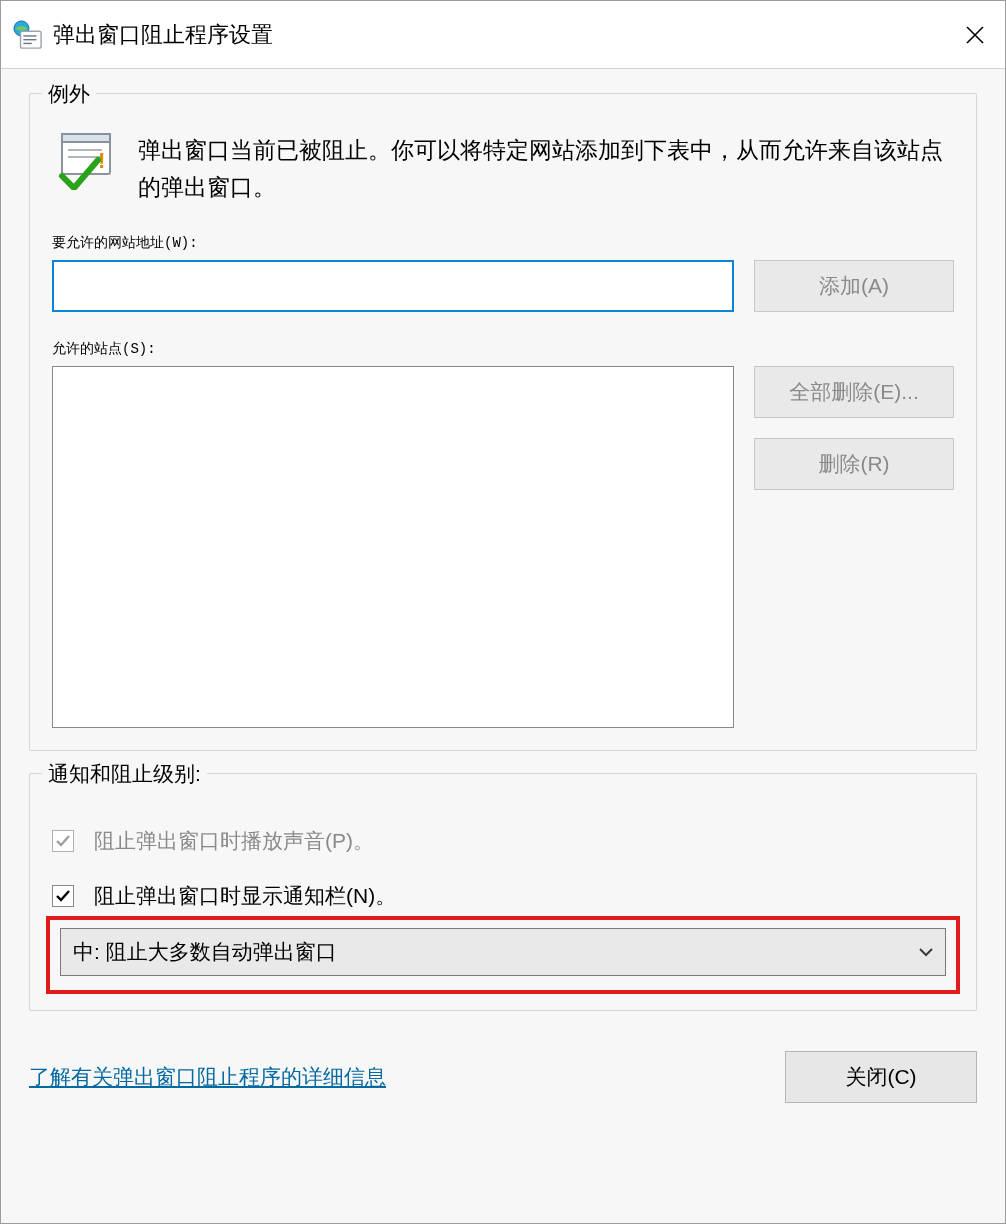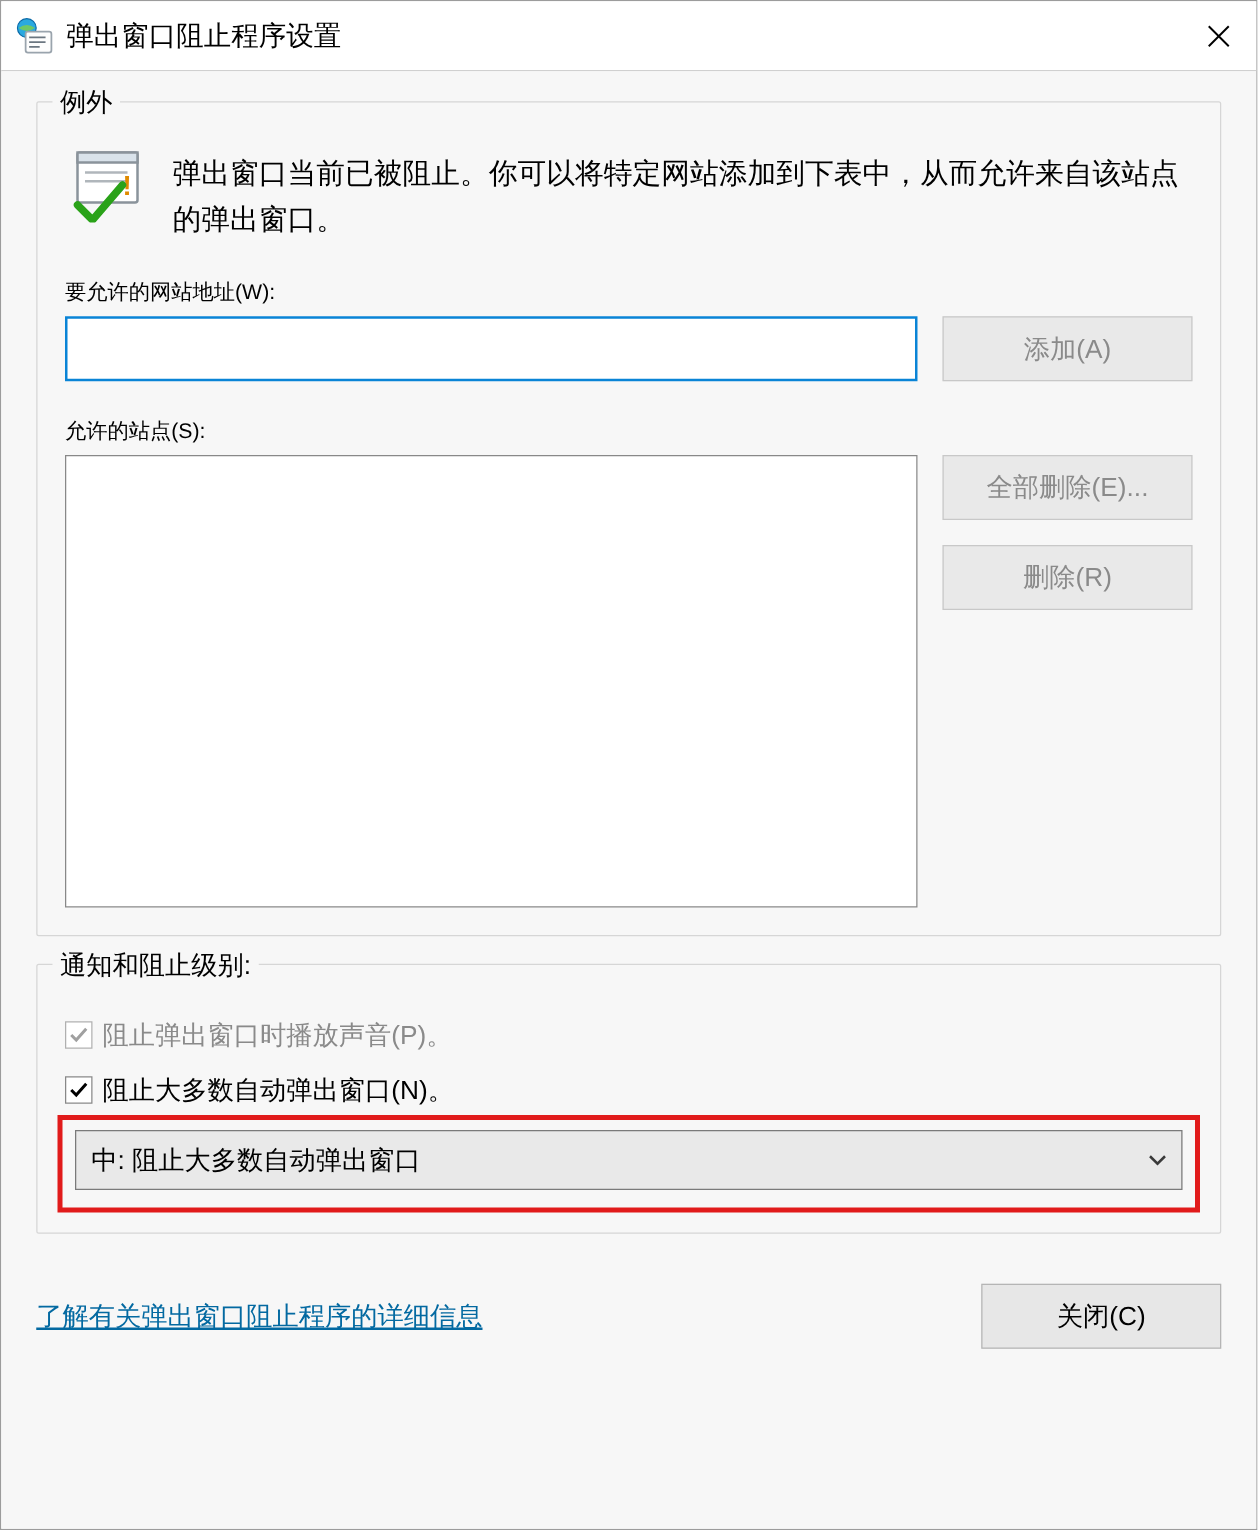--- a/index.html
+++ b/index.html
@@ -15,21 +15,21 @@
   .dialog {
     width: 1006px;
     height: 1224px;
     background: #f7f7f7;
     border: 1px solid #9c9c9c;
     display: flex;
     flex-direction: column;
   }
   
   .titlebar {
-    height: 56px;
+    height: 68px;
     background: #ffffff;
     display: flex;
     align-items: center;
     padding: 0 0 0 12px;
     border-bottom: 1px solid #d0d0d0;
   }
   .titlebar .title-icon {
     width: 30px; height: 30px;
     margin-right: 10px;
     flex-shrink: 0;
@@ -83,22 +83,23 @@
     flex-shrink: 0;
     margin-left: 4px;
   }
   .info-text {
     font-size: 23px;
     line-height: 1.6;
     padding-top: 2px;
   }
 
   .field-label {
-    font-size: 17px;
+    font-size: 14px;
     margin-bottom: 8px;
+    font-family: Liberation Mono, monospace;
   }
   .input-row {
     display: flex;
     align-items: stretch;
     gap: 20px;
     margin-bottom: 28px;
   }
   .text-input {
     flex: 1;
     height: 52px;
@@ -143,22 +144,22 @@
     width: 200px;
     display: flex;
     flex-direction: column;
     gap: 20px;
   }
 
   
   .checkbox-row {
     display: flex;
     align-items: center;
-    gap: 8px;
-    margin: 16px 0 4px 0;
+    gap: 20px;
+    margin: 27px 0 4px 0;
     font-size: 21px;
   }
   .checkbox-row.disabled { color: #8a8a8a; }
   .cb {
     width: 22px; height: 22px;
     border: 1px solid #888;
     display: inline-flex; align-items: center; justify-content: center;
     background: #fff;
   }
   .cb.disabled { border-color: #b0b0b0; }
@@ -273,21 +274,21 @@
         </span>
         <span>阻止弹出窗口时播放声音(P)。</span>
       </div>
 
       <div class="checkbox-row">
         <span class="cb">
           <svg viewBox="0 0 16 16">
               <path d="M2 8 L6 12 L14 3" fill="none" stroke="#000" stroke-width="2.4"></path>
             </svg>
         </span>
-        <span>阻止大多数自动弹出窗口(N)。</span>
+        <span>阻止弹出窗口时显示通知栏(N)。</span>
       </div>
 
       <div class="highlight-box">
         <div class="combo">
           <span class="combo-text">中: 阻止大多数自动弹出窗口</span>
           <svg class="chevron" viewBox="0 0 18 18">
             <path d="M3 6 L9 12 L15 6" fill="none" stroke="#3a3a3a" stroke-width="2"></path>
           </svg>
         </div>
       </div>

